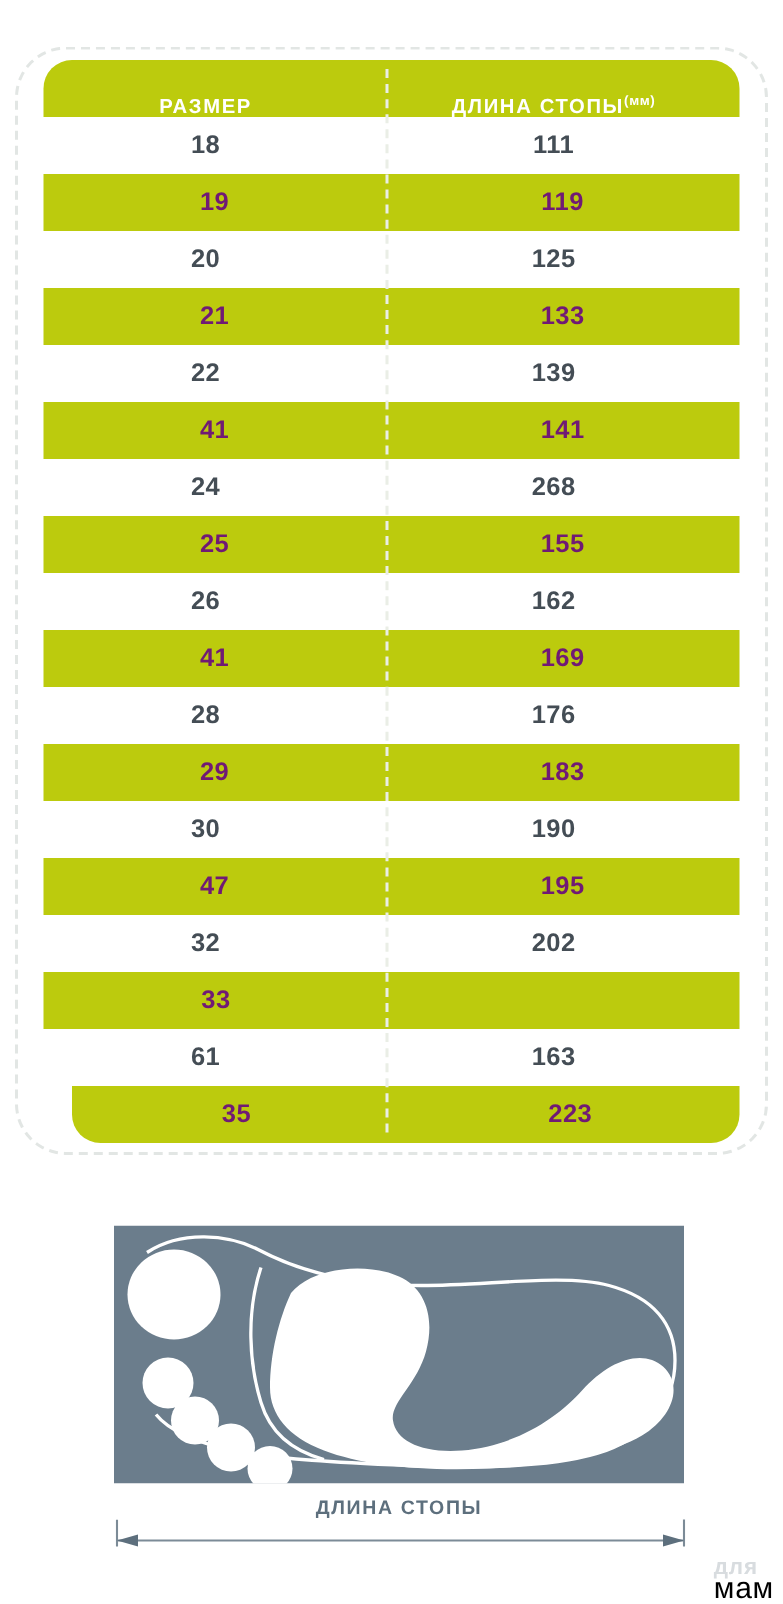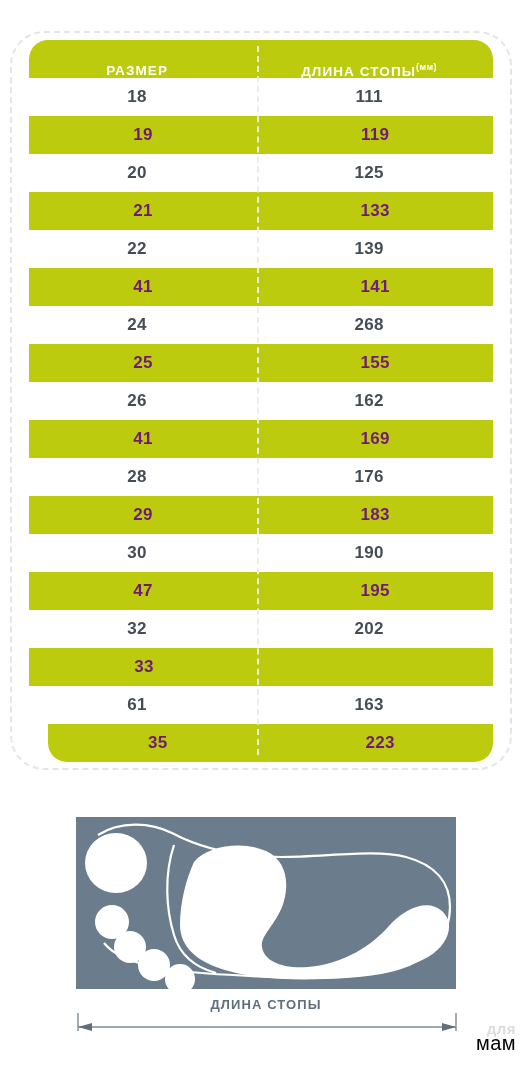--- a/index.html
+++ b/index.html
@@ -118,22 +118,22 @@
     font-weight: bold;
     letter-spacing: 1.1px;
     color: #5d6f7d;
   }
   #dimension-arrow { position: absolute; left: 0; top: 24px; }
 
   
   #watermark {
     position: absolute;
     right: 6px;
-    bottom: 16px;
-    text-align: right;
+    bottom: 0;
+    text-align: left;
     line-height: 1;
     user-select: none;
   }
   #watermark .wm-top {
     font-size: 15px;
     font-weight: bold;
     color: #d8dcdf;
     letter-spacing: 0.5px;
     display: block;
   }

